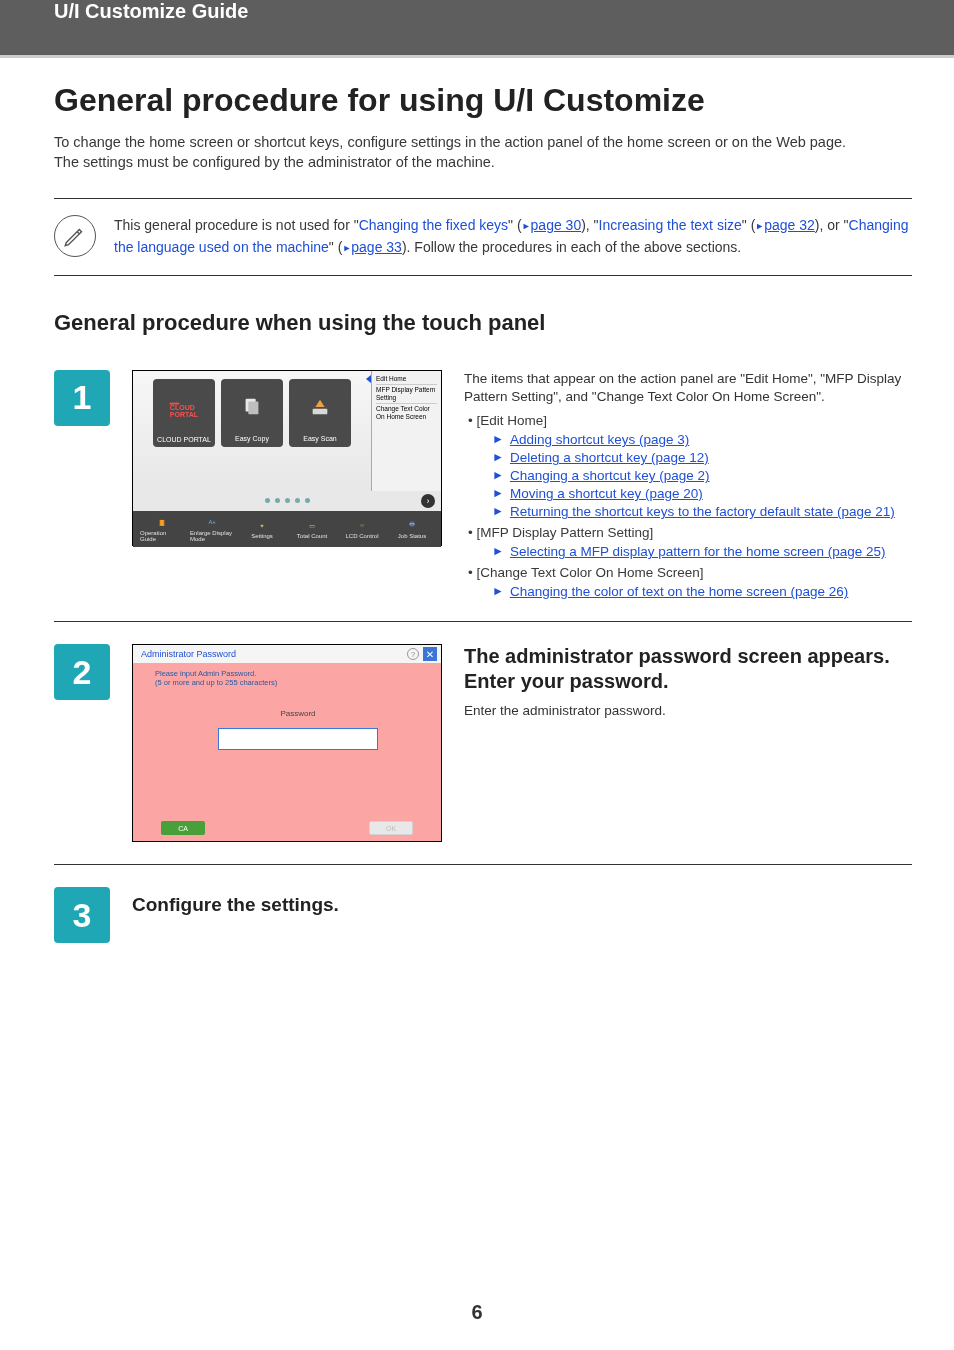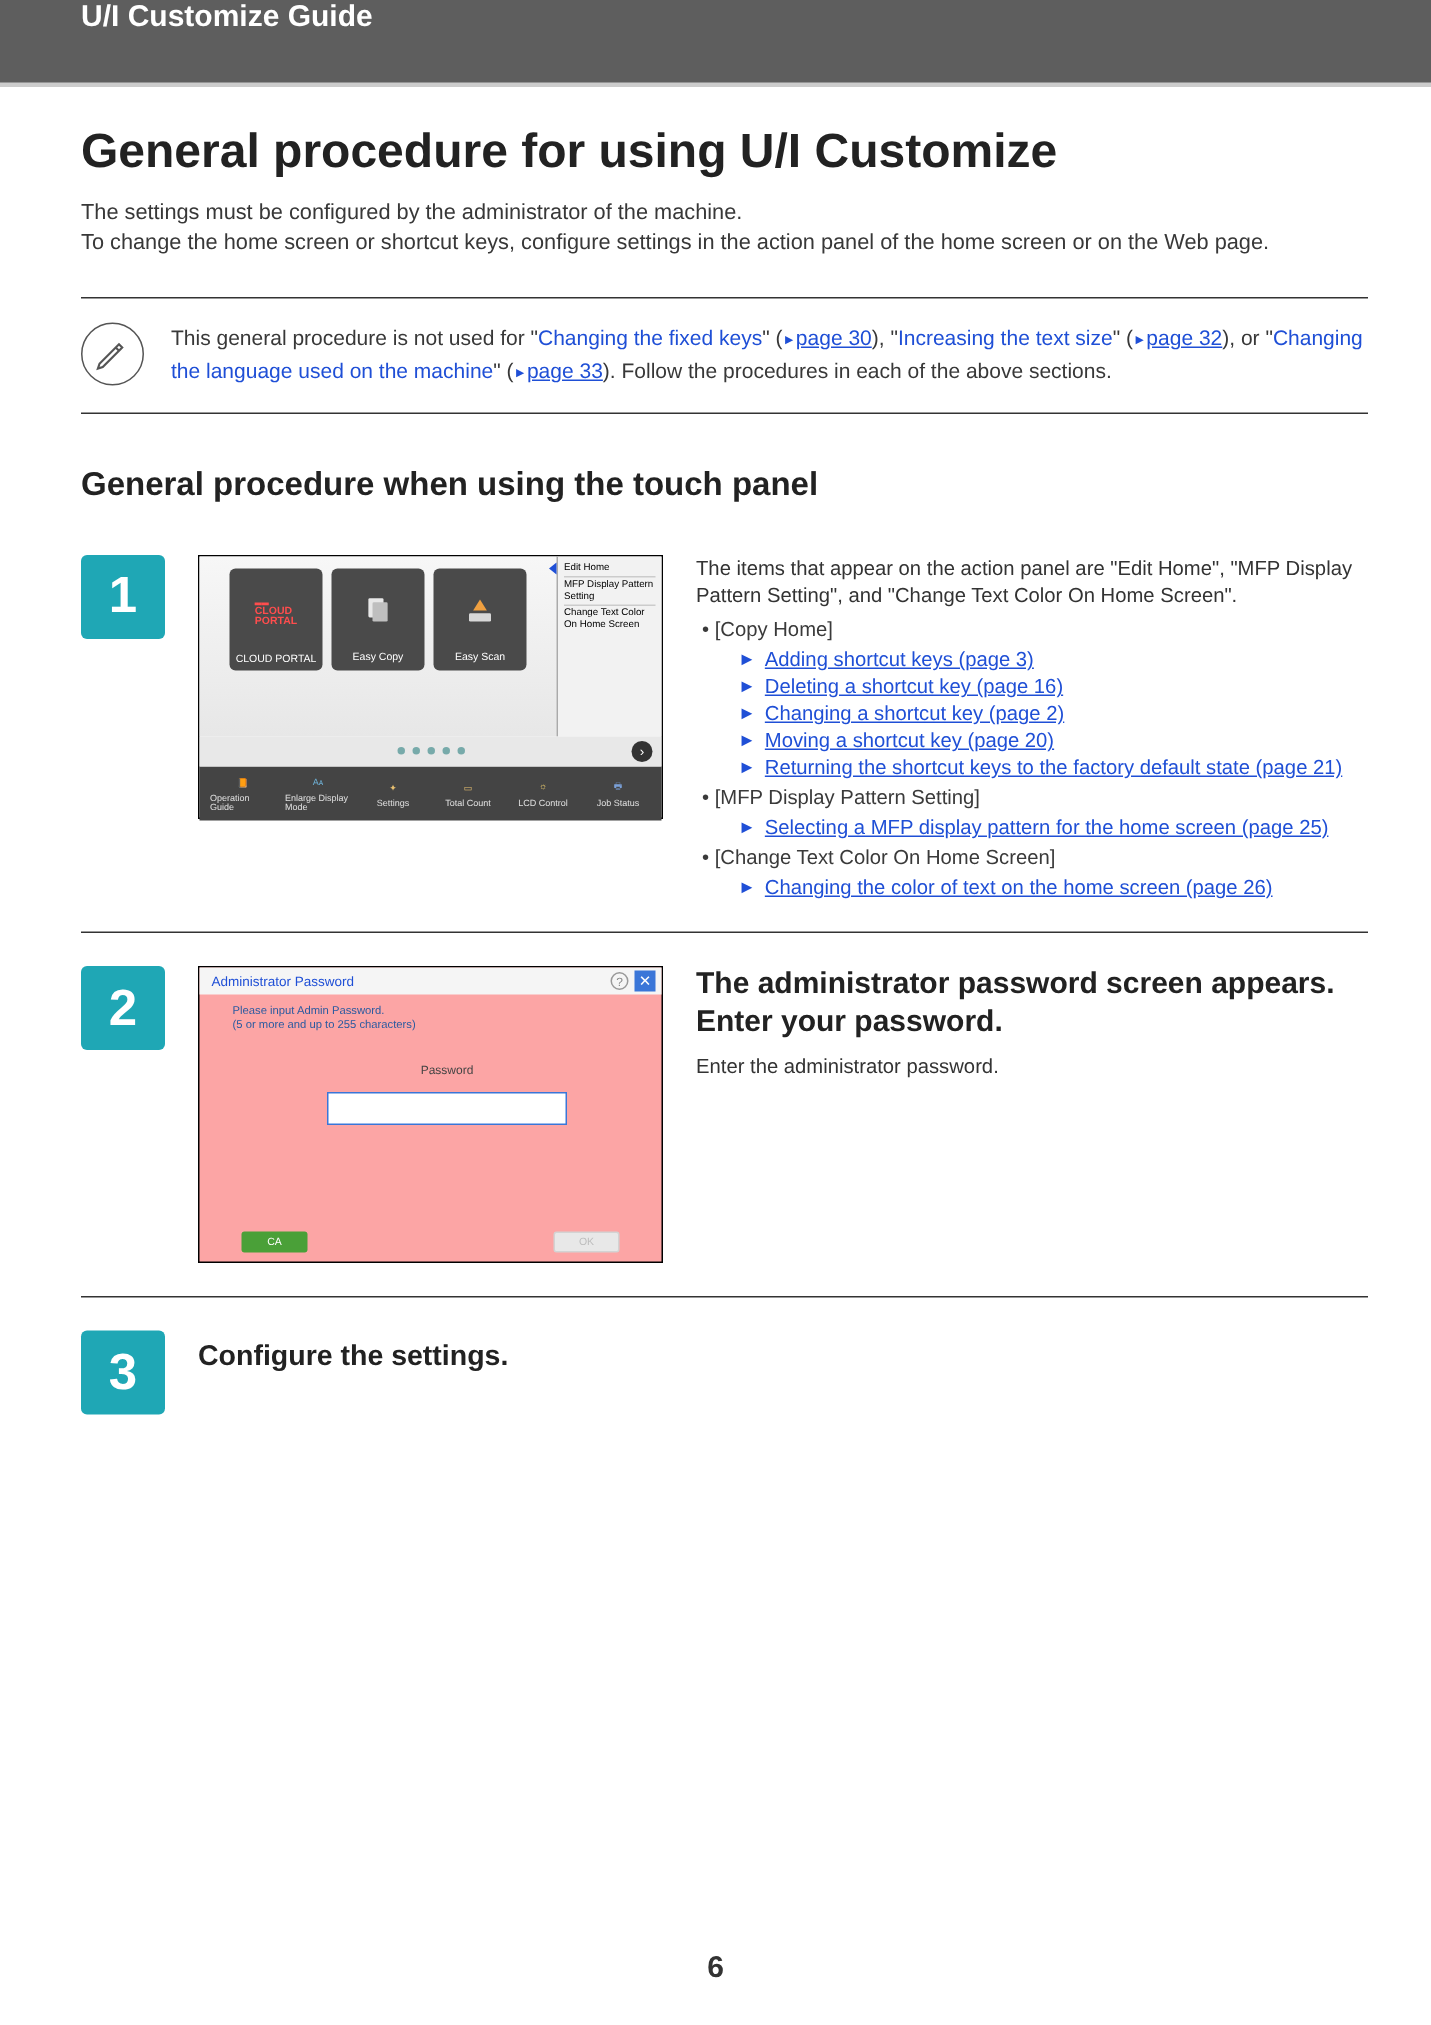--- a/index.html
+++ b/index.html
@@ -157,22 +157,22 @@
 
 <div class="header-bar">
   <span>U/I Customize Guide</span>
 </div>
 
 <div class="content">
 
   <h1 class="main-title">General procedure for using U/I Customize</h1>
 
   <div class="intro">
+    <p>To change the home screen or shortcut keys, configure settings in the action panel of the home screen or on the Web page.</p>
     <p>The settings must be configured by the administrator of the machine.</p>
-    <p>To change the home screen or shortcut keys, configure settings in the action panel of the home screen or on the Web page.</p>
   </div>
 
   <div class="note-box">
     <div class="note-icon">
       <svg viewBox="0 0 24 24" fill="none" stroke="#555" stroke-width="1.3">
         <path d="M4 18 L16 6 L18 8 L6 20 L3 21 L4 18 Z"></path>
         <path d="M14 8 L16 10"></path>
       </svg>
     </div>
     <div class="note-text">
@@ -253,28 +253,28 @@
               <div class="bg" style="color:#7aa0d8;">🖶</div>
               <span>Job Status</span>
             </div>
         </div>
       </div>
     </div>
 
     <div class="step-text-col">
       <div class="step-body">The items that appear on the action panel are "Edit Home", "MFP Display Pattern Setting", and "Change Text Color On Home Screen".</div>
       <div class="bullet-list">
-        <div class="bi"><span class="bi-label">• [Copy Home]</span></div>
+        <div class="bi"><span class="bi-label">• [Edit Home]</span></div>
         <div class="sub">
             <span class="arrow">►</span>
             <a href="#">Adding shortcut keys (page 3)</a>
           </div>
         <div class="sub">
             <span class="arrow">►</span>
-            <a href="#">Deleting a shortcut key (page 16)</a>
+            <a href="#">Deleting a shortcut key (page 12)</a>
           </div>
         <div class="sub">
             <span class="arrow">►</span>
             <a href="#">Changing a shortcut key (page 2)</a>
           </div>
         <div class="sub">
             <span class="arrow">►</span>
             <a href="#">Moving a shortcut key (page 20)</a>
           </div>
         <div class="sub">

